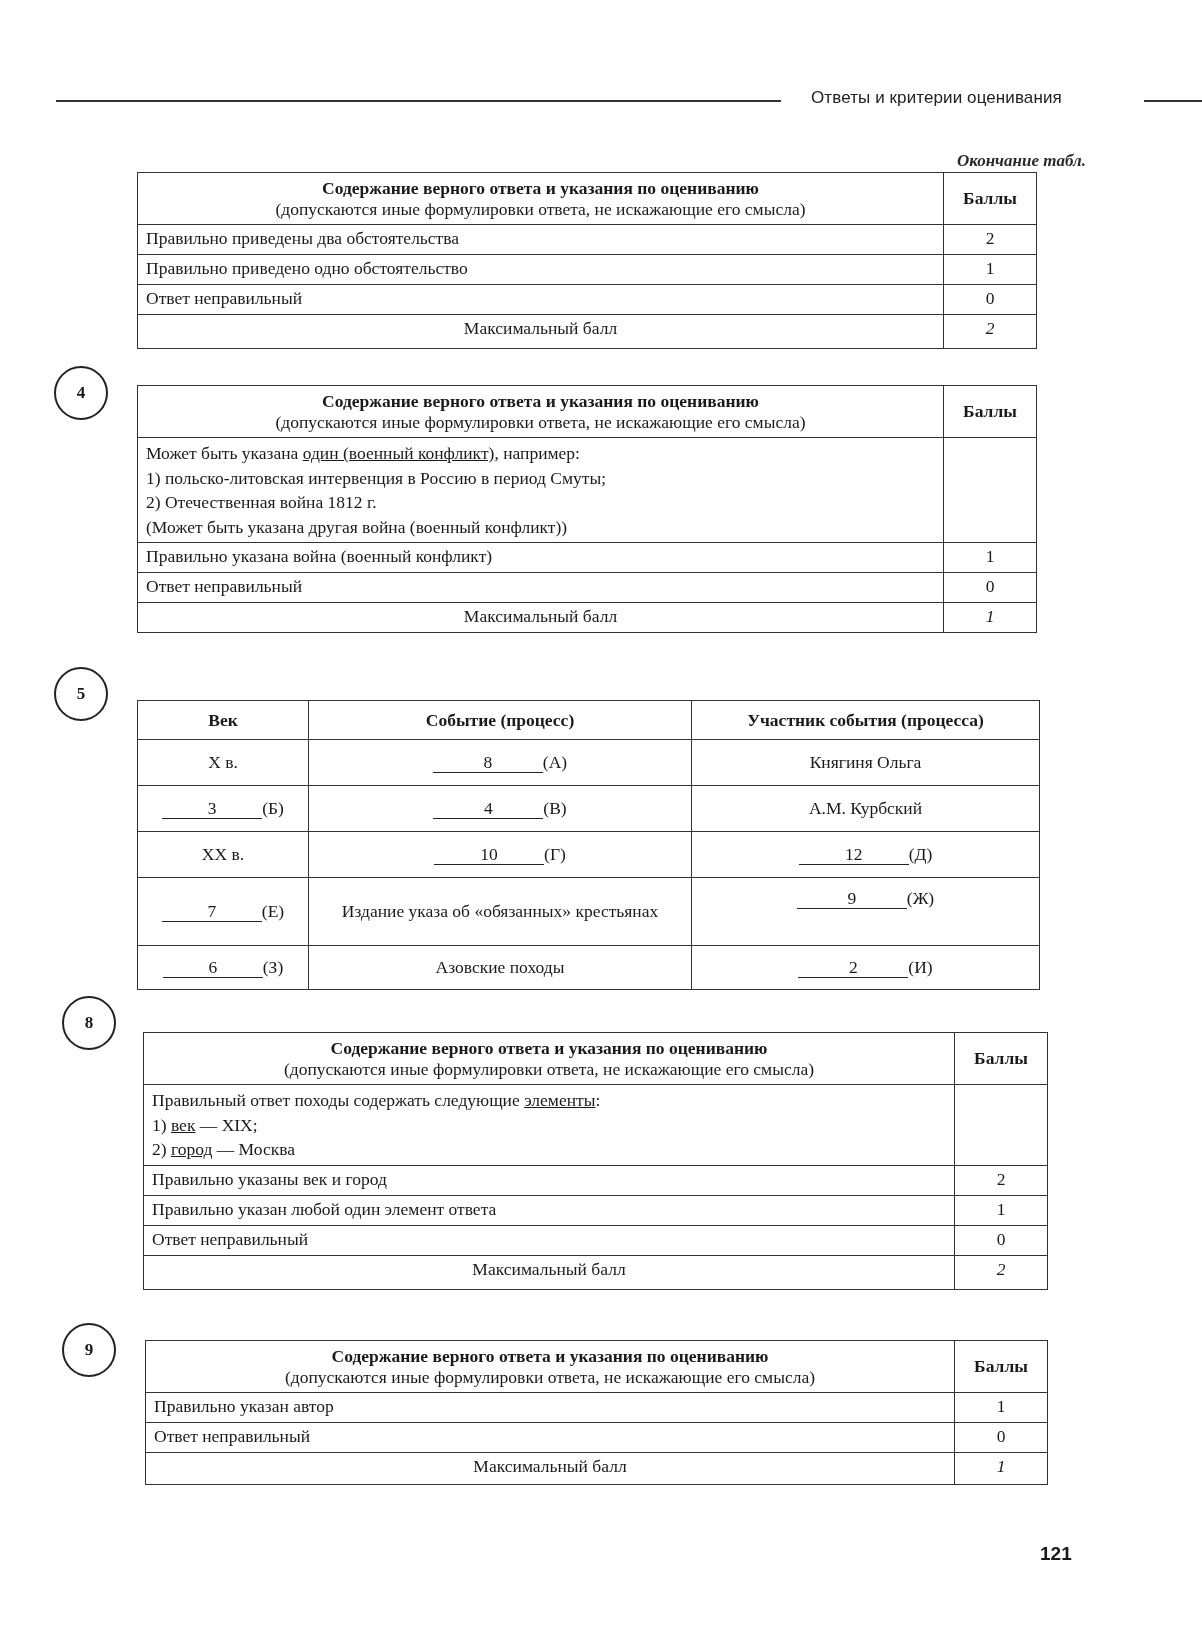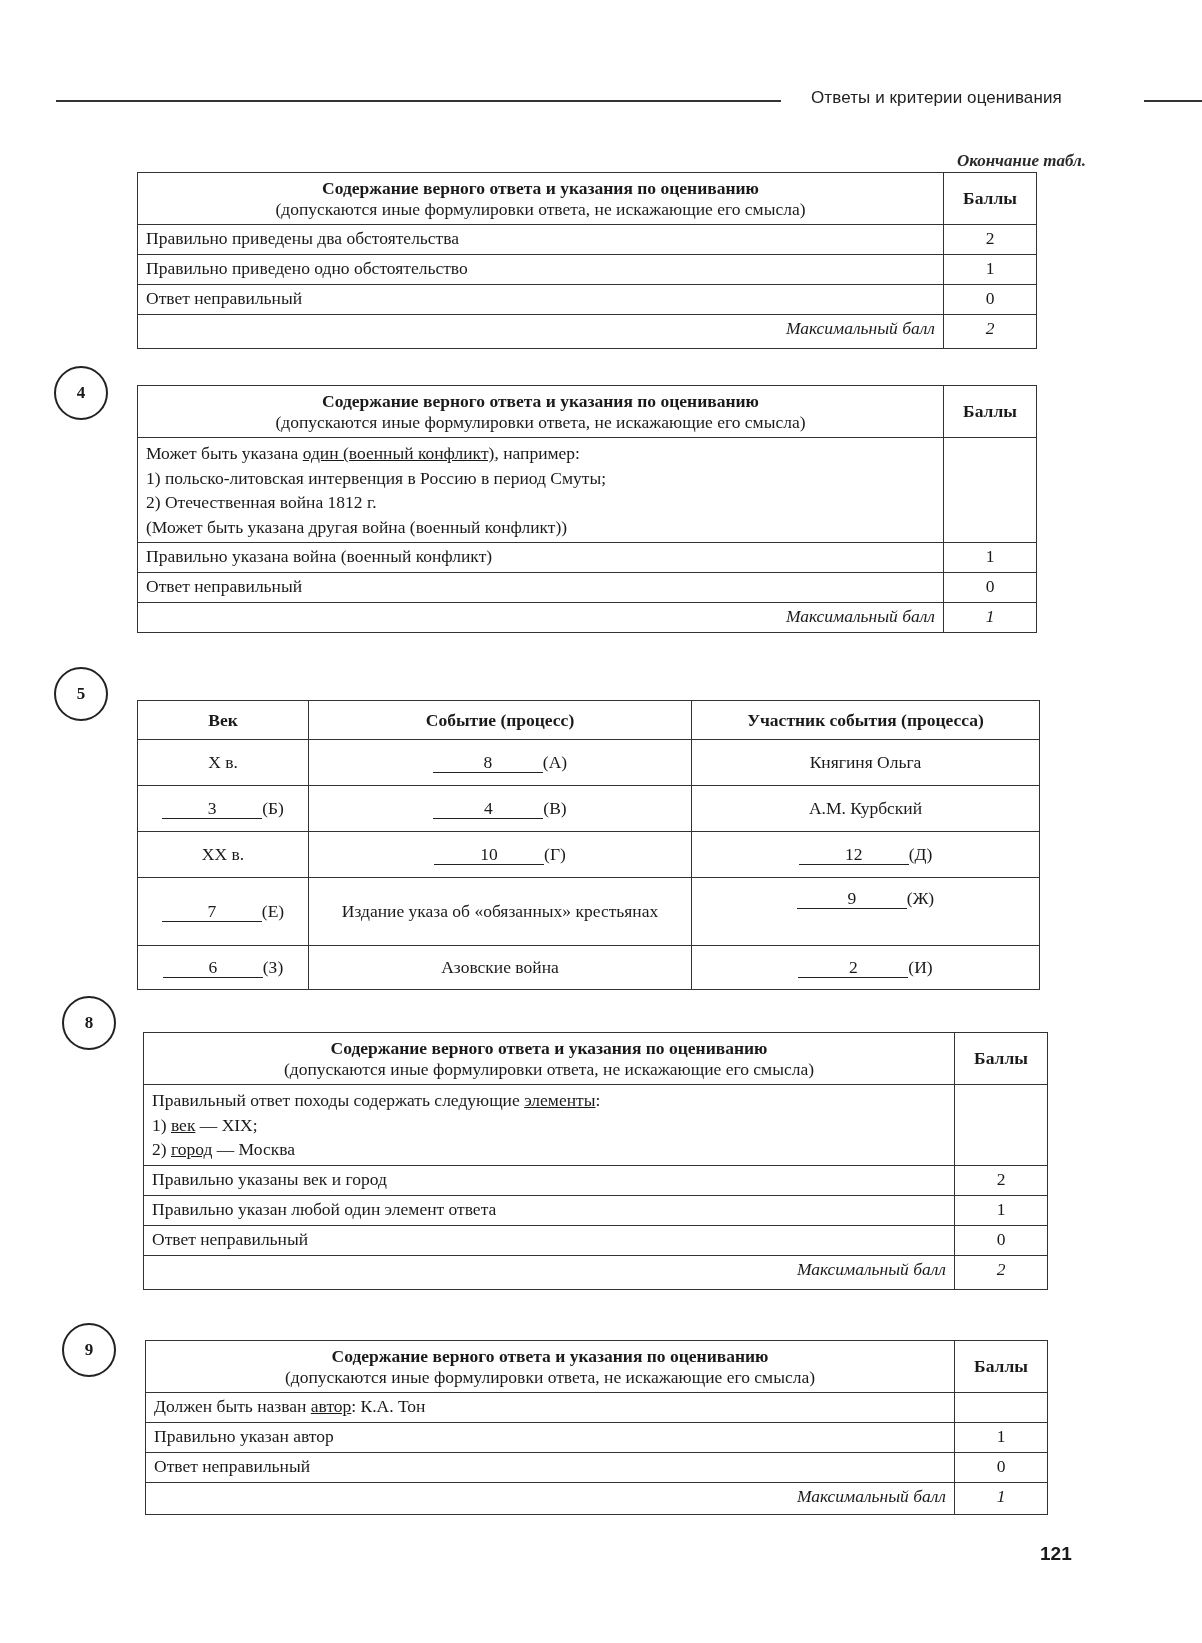--- a/index.html
+++ b/index.html
@@ -33,21 +33,21 @@
     table.crit {
       position: absolute; border-collapse: collapse; font-size: 17.5px;
       font-family: "Liberation Serif", serif;
     }
     table.crit td, table.crit th {
       border: 1.5px solid #333; padding: 3px 8px; vertical-align: top;
     }
     table.crit th { font-weight: bold; text-align: center; vertical-align: middle; }
     table.crit th .sub { font-weight: normal; display: block; }
     table.crit td.score { text-align: center; width: 76px; }
-    table.crit td.maxlabel { text-align: right; font-style: italic; }
+    table.crit td.maxlabel { text-align: center; }
     table.crit td.maxval { text-align: center; font-style: italic; }
     .u { text-decoration: underline; }
     table.events {
       position: absolute; border-collapse: collapse; font-family: "Liberation Serif", serif;
       font-size: 17.5px;
     }
     table.events td, table.events th {
       border: 1.5px solid #333; text-align: center; vertical-align: middle; padding: 4px 6px;
     }
     table.events th { font-weight: bold; height: 30px; }
@@ -156,21 +156,21 @@
     <td><span class="blank">10</span><span>(Г)</span></td>
     <td><span class="blank">12</span><span>(Д)</span></td>
   </tr>
   <tr style="height:68px;">
     <td><span class="blank small">7</span><span>(Е)</span></td>
     <td style="padding:4px 24px;">Издание указа об «обязанных» крестьянах</td>
     <td style="vertical-align:top; padding-top:10px;"><span class="blank">9</span><span>(Ж)</span></td>
   </tr>
   <tr style="height:44px;">
     <td><span class="blank small">6</span><span>(З)</span></td>
-    <td>Азовские война</td>
+    <td>Азовские походы</td>
     <td><span class="blank">2</span><span>(И)</span></td>
   </tr>
 </tbody>
   </table>
 
 <div class="qnum" style="top:996px; left:62px;">8</div>
 <table class="crit" style="top:1032px; left:143px; width:905px;">
   <tbody>
       <tr style="height:52px;">
     <th>
@@ -210,24 +210,20 @@
 <table class="crit" style="top:1340px; left:145px; width:903px;">
   <tbody>
       <tr style="height:52px;">
     <th>
       <span>Содержание верного ответа и указания по оцениванию</span>
       <span class="sub">(допускаются иные формулировки ответа, не искажающие его смысла)</span>
     </th>
     <th style="width:76px;">Баллы</th>
   </tr>
   <tr style="height:30px;">
-    <td><span>Должен быть назван </span><span class="u">автор</span><span>: К.А. Тон</span></td>
-    <td class="score"></td>
-  </tr>
-  <tr style="height:30px;">
     <td>Правильно указан автор</td>
     <td class="score">1</td>
   </tr>
   <tr style="height:30px;">
     <td>Ответ неправильный</td>
     <td class="score">0</td>
   </tr>
   <tr style="height:32px;">
     <td class="maxlabel">Максимальный балл</td>
     <td class="maxval">1</td>

